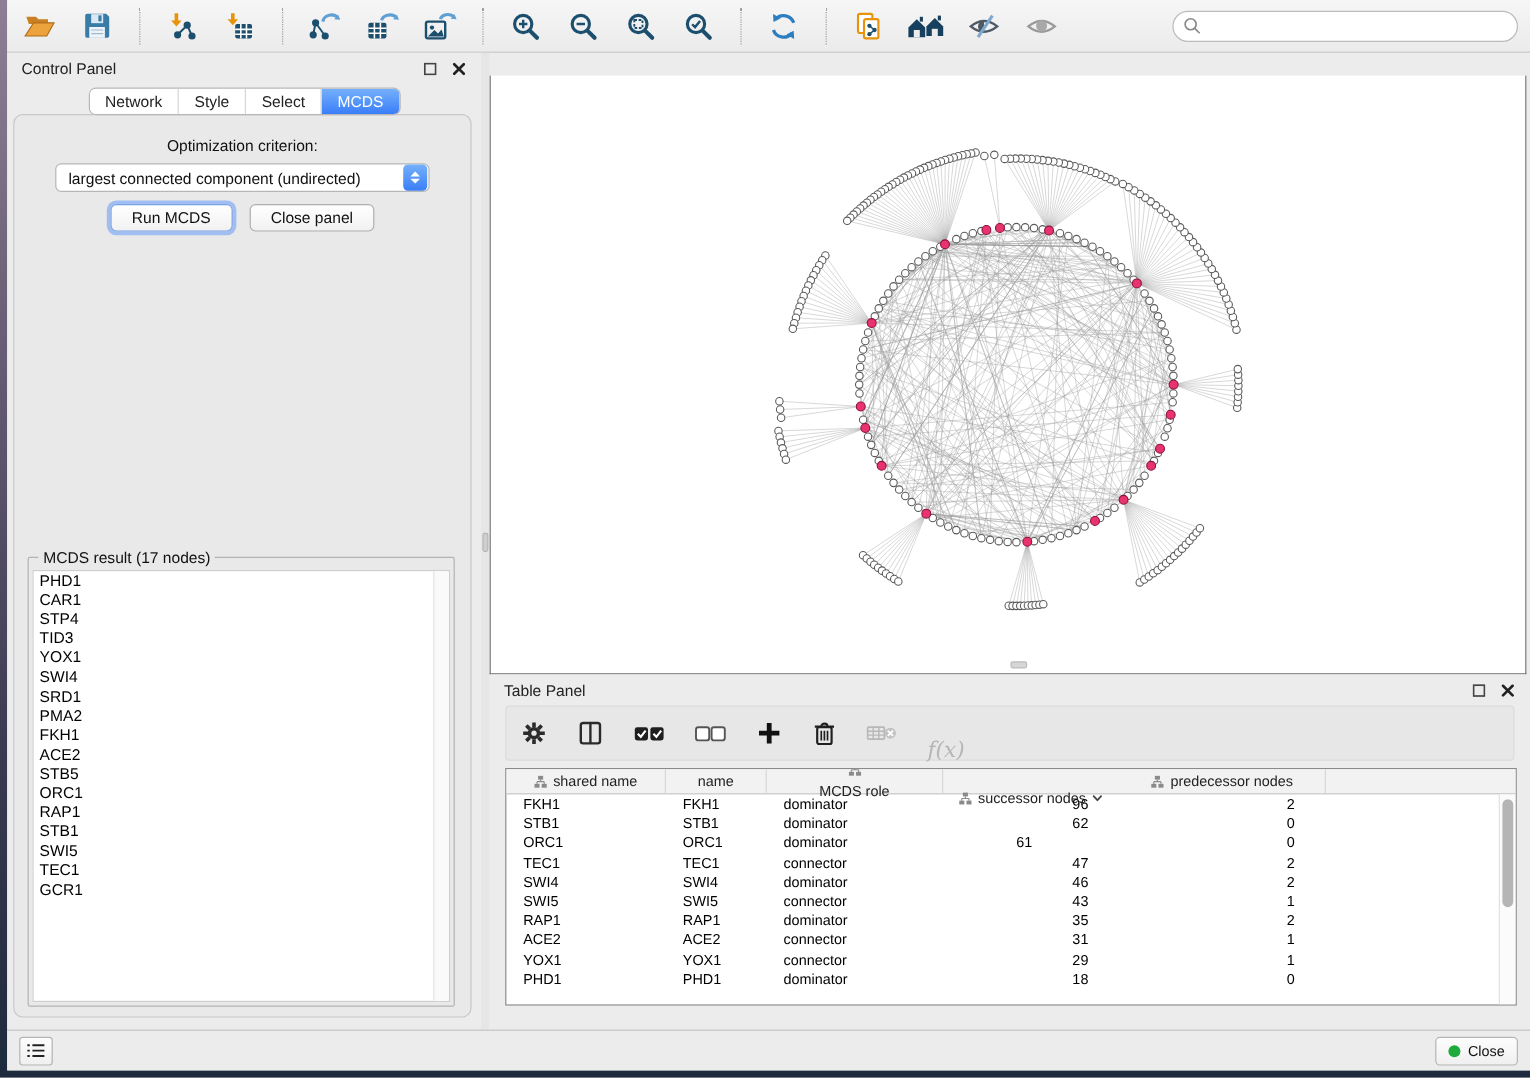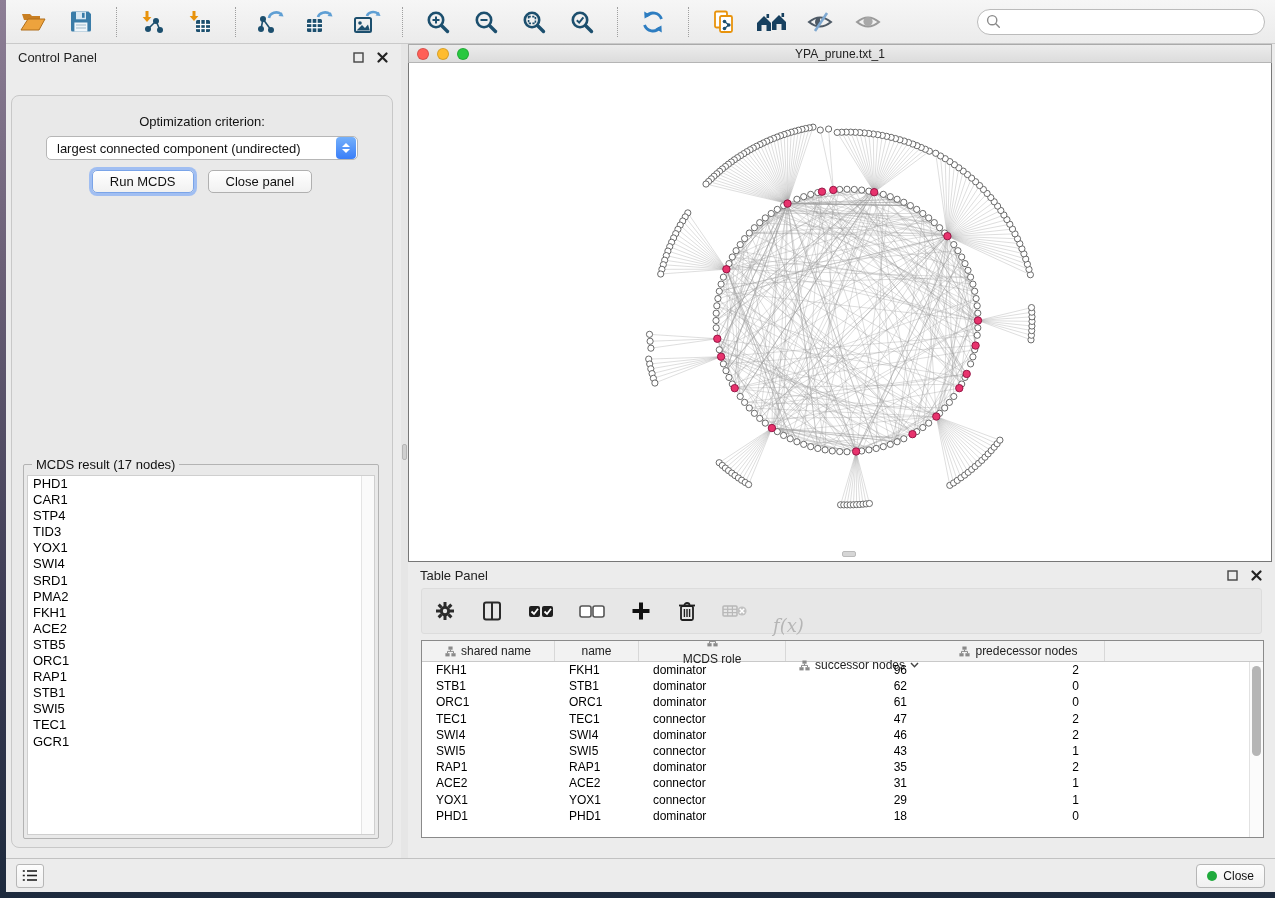--- a/index.html
+++ b/index.html
@@ -324,20 +324,26 @@
               <rect x="1" y="1" width="9" height="9" fill="none" stroke="#444" stroke-width="1.4"></rect>
             </svg>
         </button>
         <button class="ph-btn">
           <svg width="11" height="11" viewBox="0 0 11 11">
               <path d="M1.5 1.5 L9.5 9.5 M9.5 1.5 L1.5 9.5" stroke="#222" stroke-width="2.2" stroke-linecap="round"></path>
             </svg>
         </button>
       </span>
     </div>
+    <div class="cp-tabs" id="cp-tabs">
+        <button class="seg-tab">Network</button>
+        <button class="seg-tab">Style</button>
+        <button class="seg-tab">Select</button>
+        <button class="seg-tab sel">MCDS</button>
+      </div>
     <div id="cp-box">
       <div id="opt-select">
         <span class="val">largest connected component (undirected)</span>
         <span class="stepper">
             <span class="tri-up"></span>
             <span class="tri-dn"></span>
           </span>
       </div>
       <div id="opt-label">Optimization criterion:</div>
       <div id="cp-buttons">
@@ -371,26 +377,20 @@
       </div>
     </div>
   </div>
 
   <div id="v-splitter">
       <span class="handle"></span>
     </div>
   <div id="h-splitter-handle"></div>
 
   <div id="network-window">
-    <div id="net-titlebar">
-      <button class="traffic" id="tl-close" style="background: rgb(255, 95, 87);"></button>
-      <button class="traffic" id="tl-min" style="background: rgb(254, 188, 46);"></button>
-      <button class="traffic" id="tl-max" style="background: rgb(40, 200, 64);"></button>
-      <span id="net-title">YPA_prune.txt_1</span>
-    </div>
     <div id="net-canvas">
       <svg id="graph-svg" viewBox="0 0 862 497" preserveAspectRatio="none">
           <g stroke="#9a9a9a" stroke-width="0.65" stroke-opacity="0.5">
             <line x1="378.5" y1="140.3" x2="501.4" y2="142.3"></line>
             <line x1="378.5" y1="140.3" x2="501.4" y2="142.3"></line>
             <line x1="378.5" y1="140.3" x2="474.3" y2="382.9"></line>
             <line x1="378.5" y1="140.3" x2="350.7" y2="354.7"></line>
             <line x1="378.5" y1="140.3" x2="327.1" y2="187.3"></line>
             <line x1="378.5" y1="140.3" x2="350.7" y2="159.3"></line>
             <line x1="378.5" y1="140.3" x2="307.0" y2="257.0"></line>
@@ -1338,21 +1338,21 @@
             <div class="td" style="width: 133px;">STB1</div>
             <div class="td" style="width: 84px;">STB1</div>
             <div class="td" style="width: 147px;">dominator</div>
             <div class="td num" style="width: 147px;">62</div>
             <div class="td num" style="width: 172px;">0</div>
           </div>
           <div class="tr">
             <div class="td" style="width: 133px;">ORC1</div>
             <div class="td" style="width: 84px;">ORC1</div>
             <div class="td" style="width: 147px;">dominator</div>
-            <div class="td num" style="width: 147px;">61</div>
+            <div class="td num" style="width: 147px; text-align: center;">61</div>
             <div class="td num" style="width: 172px;">0</div>
           </div>
           <div class="tr">
             <div class="td" style="width: 133px;">TEC1</div>
             <div class="td" style="width: 84px;">TEC1</div>
             <div class="td" style="width: 147px;">connector</div>
             <div class="td num" style="width: 147px;">47</div>
             <div class="td num" style="width: 172px;">2</div>
           </div>
           <div class="tr">

